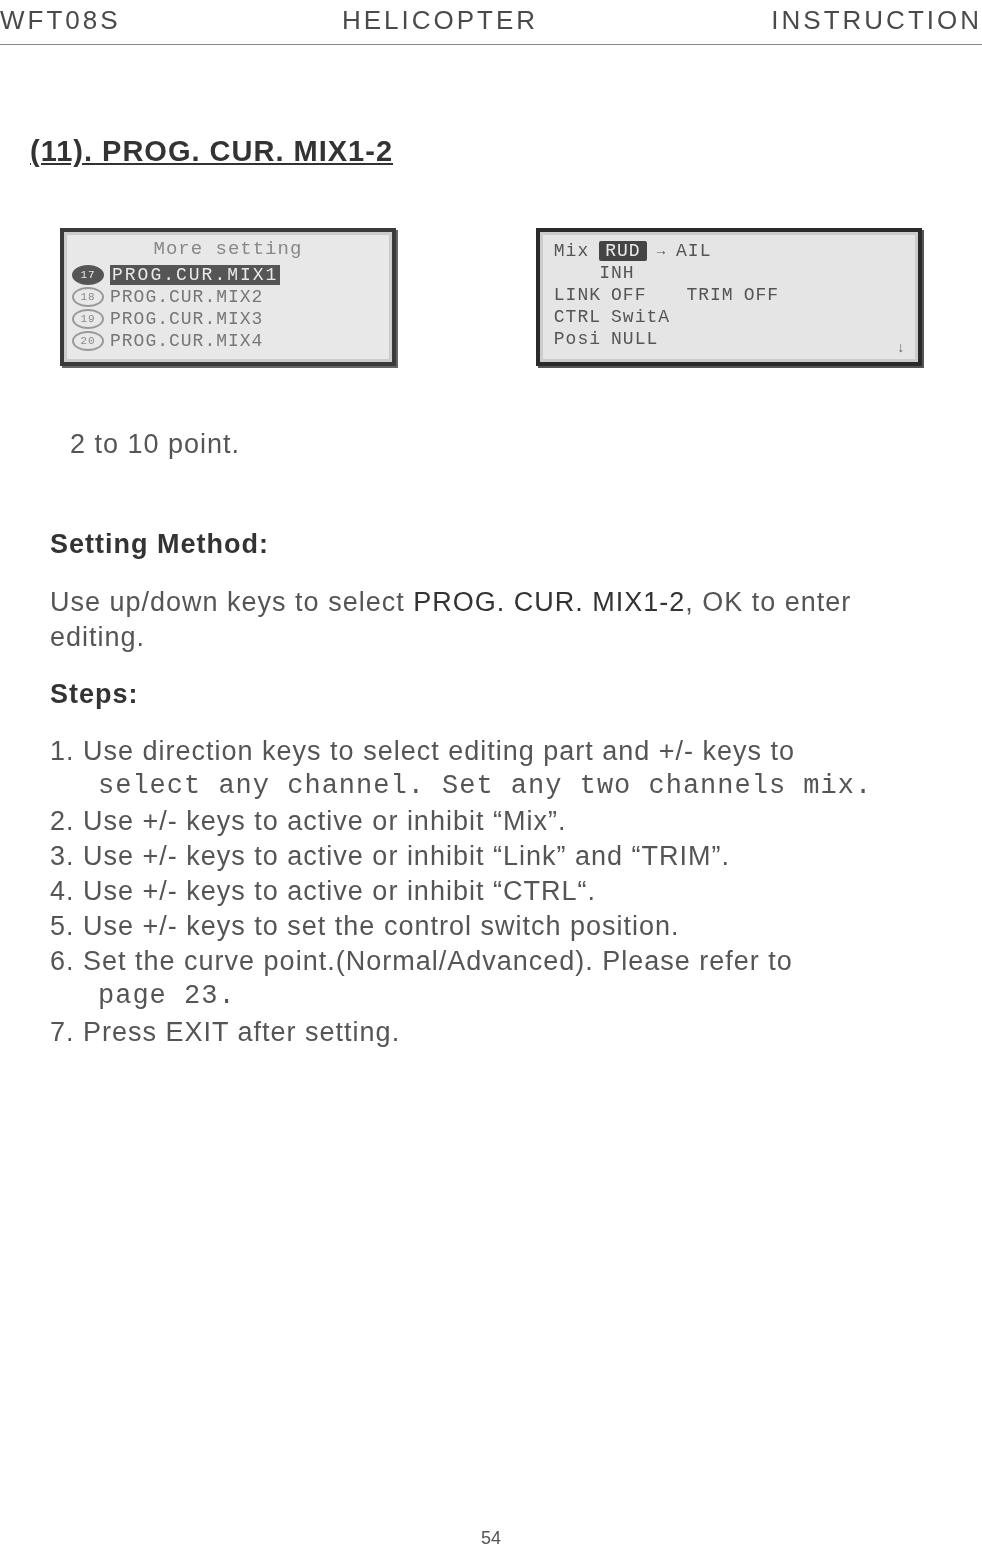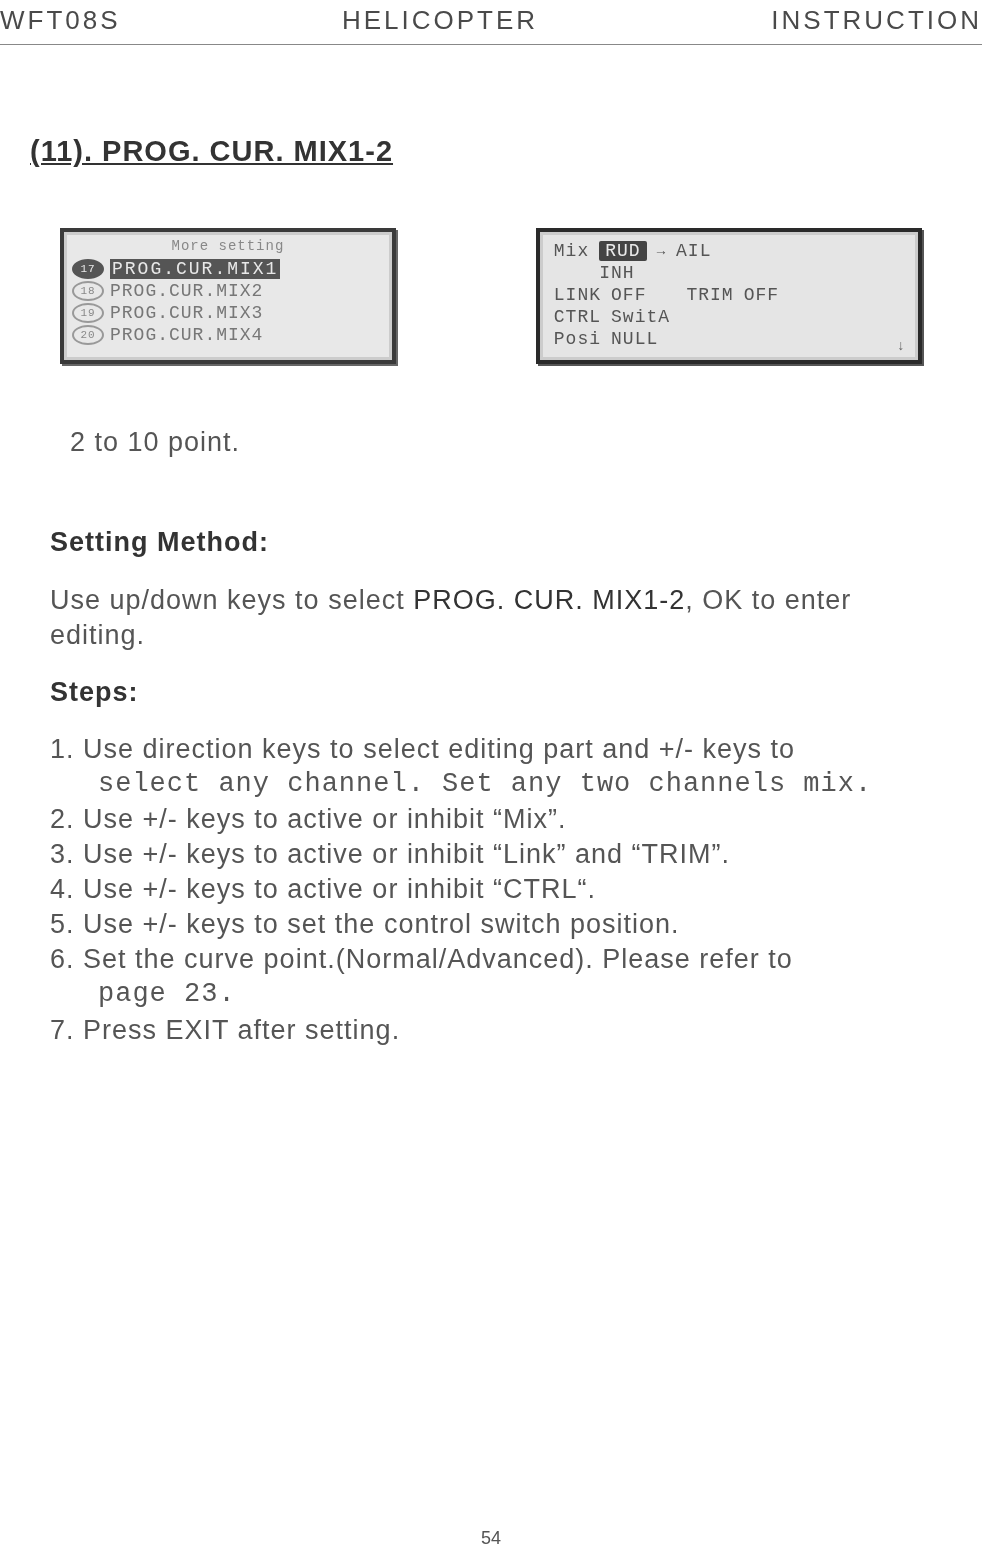--- a/index.html
+++ b/index.html
@@ -46,21 +46,21 @@
       border: 4px solid #3a3a3a;
       background: #e8e8e8;
       width: 355px;
       padding: 6px 8px 10px 8px;
       box-shadow: inset 0 0 0 3px #ccc, 2px 2px 0 #666;
       font-family: "Courier New", monospace;
     }
     .lcd-title {
       text-align: center;
       color: #888;
-      font-size: 14px;
+      font-size: 19px;
       letter-spacing: 1px;
       margin-bottom: 4px;
     }
     .lcd-row {
       display: flex;
       align-items: center;
       font-size: 18px;
       color: #777;
       letter-spacing: 1px;
       padding: 1px 0;

